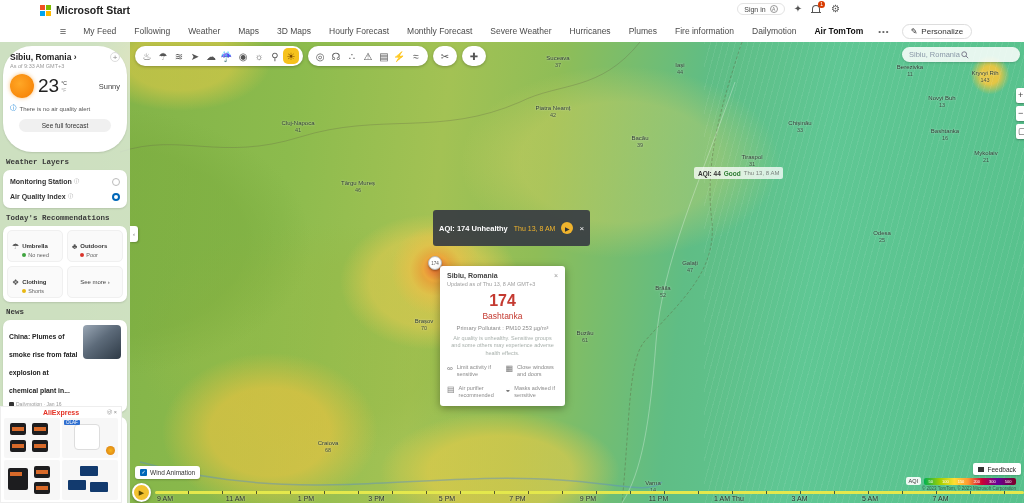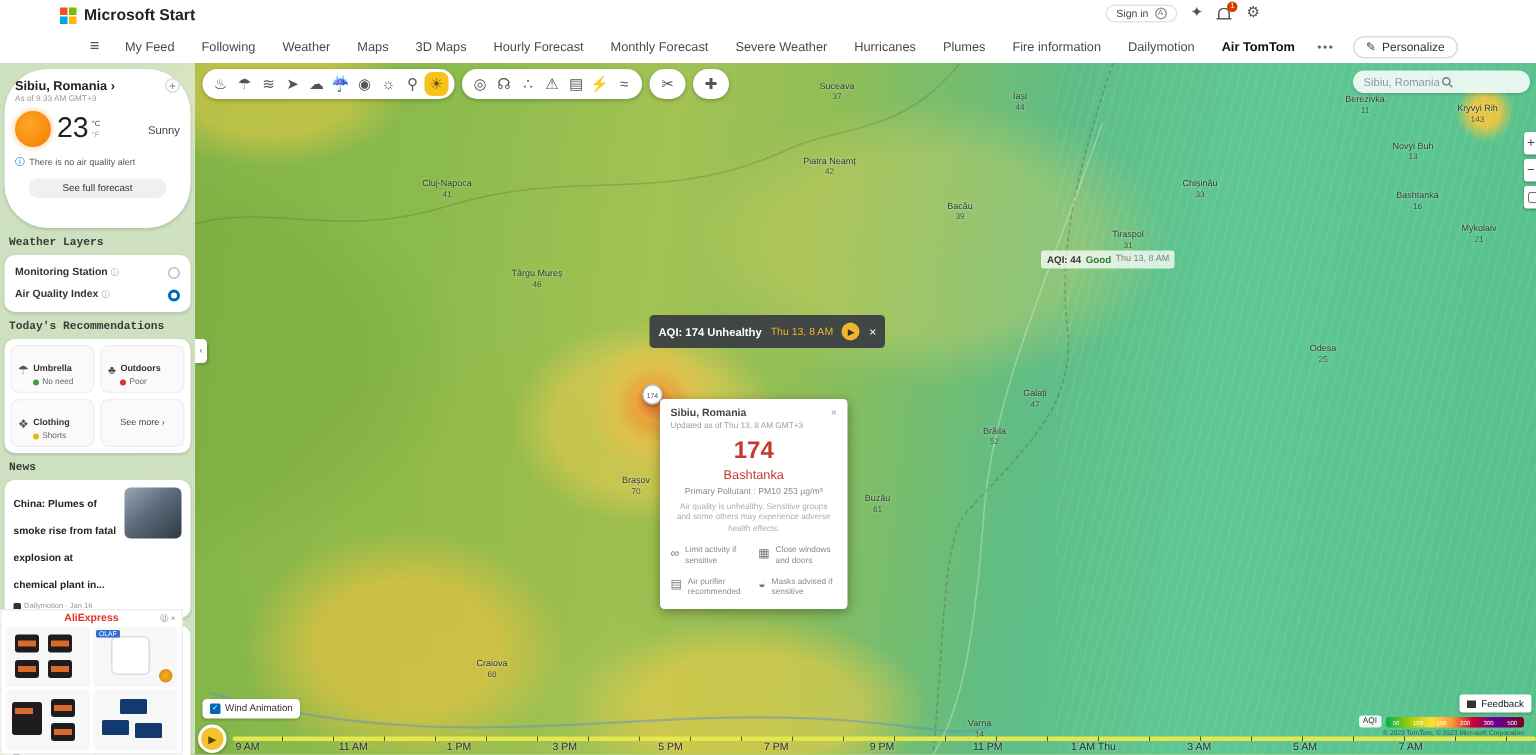--- a/index.html
+++ b/index.html
@@ -60,21 +60,21 @@
   .tb-icon { width:16px; height:16px; display:flex; align-items:center; justify-content:center; font-size:10px; color:#555; border-radius:5px; cursor:pointer; }
   .tb-icon.active { background:#f6c21c; color:#7a4b00; }
 
   
   .map-search { position:absolute; right:4px; top:5px; width:118px; height:15px; background:rgba(255,255,255,.85); border-radius:9px; display:flex; align-items:center; padding:0 7px; z-index:10; box-shadow:0 1px 2px rgba(0,0,0,.15); }
   .map-search span { flex:1; font-size:7.5px; color:#8a98a8; }
   .zoomctl { position:absolute; right:-9px; top:46px; z-index:10; display:flex; flex-direction:column; gap:3px; }
   .zoomctl div { width:17px; height:15px; background:#fff; border-radius:2px; box-shadow:0 1px 2px rgba(0,0,0,.3); font-size:9px; color:#444; text-align:left; padding-left:2px; line-height:14px; }
 
   
-  .aqi-tag { position:absolute; left:433px; top:168px; height:22px; background:rgba(55,60,66,.92); border-radius:3px; display:flex; align-items:center; padding:0 6px; gap:6px; z-index:12; }
+  .aqi-tag { position:absolute; left:433px; top:168px; height:36px; background:rgba(55,60,66,.92); border-radius:3px; display:flex; align-items:center; padding:0 6px; gap:6px; z-index:12; }
   .aqi-tag .t1 { color:#fff; font-size:7.5px; font-weight:bold; }
   .aqi-tag .t2 { color:#f0b42d; font-size:7px; }
   .aqi-tag .play { width:12px; height:12px; border-radius:50%; background:#f0b42d; color:#333; font-size:6px; display:flex; align-items:center; justify-content:center; }
   .aqi-tag .close { color:#fff; font-size:8px; }
 
   
   .station-badge { position:absolute; left:694px; top:125px; height:12px; background:rgba(255,255,255,.75); border-radius:2px; display:flex; align-items:center; padding:0 4px; gap:3px; z-index:6; }
   .station-badge .s1 { font-size:6.5px; font-weight:bold; color:#333; }
   .station-badge .s2 { font-size:6.5px; color:#2e7d32; font-weight:bold; }
   .station-badge .s3 { font-size:6px; color:rgba(70,70,70,.65); }

